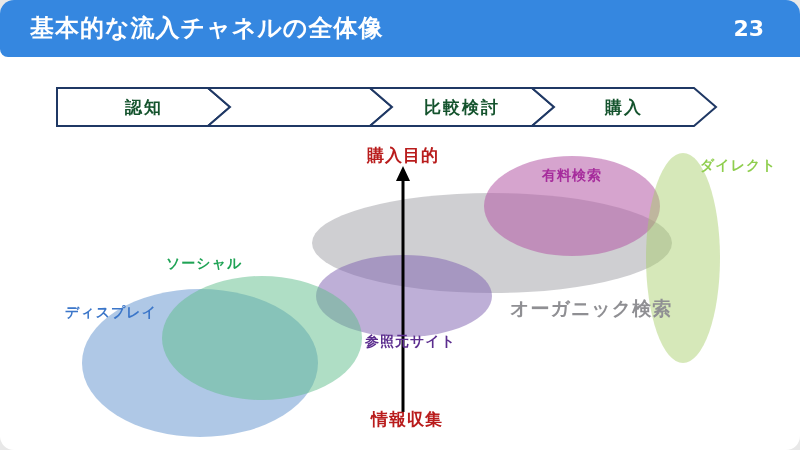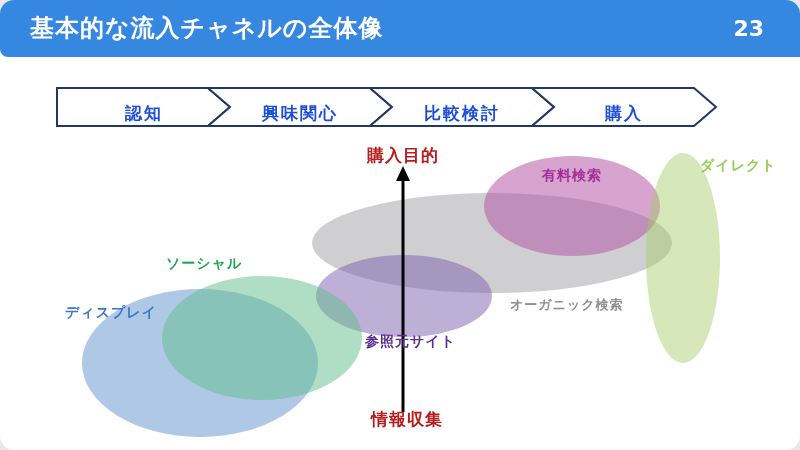--- a/index.html
+++ b/index.html
@@ -30,23 +30,23 @@
   .titlebar .pagenum {
     position: absolute; right: 36px; top: 0;
     line-height: 57px;
     font-size: 22px; font-weight: bold; color: #ffffff;
   }
 
   
   .chevrons { position: absolute; left: 55px; top: 86px; width: 680px; height: 42px; }
   .chevrons polygon { fill: #ffffff; stroke: #1f3864; stroke-width: 2; stroke-linejoin: miter; }
   .stage-label {
-    position: absolute; top: 98px; height: 30px; line-height: 30px;
+    position: absolute; top: 92px; height: 30px; line-height: 30px;
     width: 160px; text-align: center;
-    font-size: 17px; font-weight: bold; color: #1d4ed8;
+    font-size: 17px; font-weight: bold; color: #14532d;
     letter-spacing: 2px;
   }
   .stage-1 { left: 64px; }
   .stage-2 { left: 220px; }
   .stage-3 { left: 382px; }
   .stage-4 { left: 544px; }
 
   
   .ellipse { position: absolute; border-radius: 50%; }
   .el-organic  { left: 312px; top: 193px; width: 360px; height: 100px; }
@@ -57,21 +57,21 @@
   .el-direct   { left: 646px; top: 153px; width:  74px; height: 210px; }
 
   .chan-label {
     position: absolute;
     font-size: 14px; font-weight: bold;
     letter-spacing: 1px; white-space: nowrap;
   }
   .lbl-display  { left:  65px; top: 304px; }
   .lbl-social   { left: 166px; top: 255px; }
   .lbl-referral { left: 365px; top: 333px; text-align: right; }
-  .lbl-organic  { left: 510px; top: 296px; font-size: 13px; }
+  .lbl-organic  { left: 510px; top: 296px; font-size: 19px; }
   .lbl-paid     { left: 542px; top: 167px; }
   .lbl-direct   { left: 664px; top: 157px; margin-left: 36px; }
 
   
   .axis-arrow { position: absolute; left: 395px; top: 166px; width: 16px; height: 246px; }
   .axis-arrow line { stroke: #000000; stroke-width: 3; }
   .axis-arrow polygon { fill: #000000; }
   .axis-label {
     position: absolute; white-space: nowrap; text-align: center;
     font-size: 17px; font-weight: bold; color: #b91c1c;
@@ -90,21 +90,20 @@
     <span class="pagenum">23</span>
   </div>
 
   <svg class="chevrons" viewBox="0 0 680 42">
     <polygon points="2,2 153,2 175,21 153,40 2,40"></polygon>
     <polygon points="153,2 315,2 337,21 315,40 153,40 175,21"></polygon>
     <polygon points="315,2 477,2 499,21 477,40 315,40 337,21"></polygon>
     <polygon points="477,2 639,2 661,21 639,40 477,40 499,21"></polygon>
   </svg>
   <div class="stage-label stage-1">認知</div>
-  <div class="stage-label stage-2">興味関心</div>
   <div class="stage-label stage-3">比較検討</div>
   <div class="stage-label stage-4">購入</div>
 
   <div class="ellipse el-organic" style="background: rgba(160, 160, 165, 0.5);"></div>
   <div class="ellipse el-referral" style="background: rgba(125, 95, 175, 0.5);"></div>
   <div class="ellipse el-paid" style="background: rgba(180, 90, 165, 0.55);"></div>
   <div class="ellipse el-display" style="background: rgba(110, 155, 210, 0.55);"></div>
   <div class="ellipse el-social" style="background: rgba(95, 190, 140, 0.5);"></div>
   <div class="ellipse el-direct" style="background: rgba(165, 205, 100, 0.45);"></div>
 

